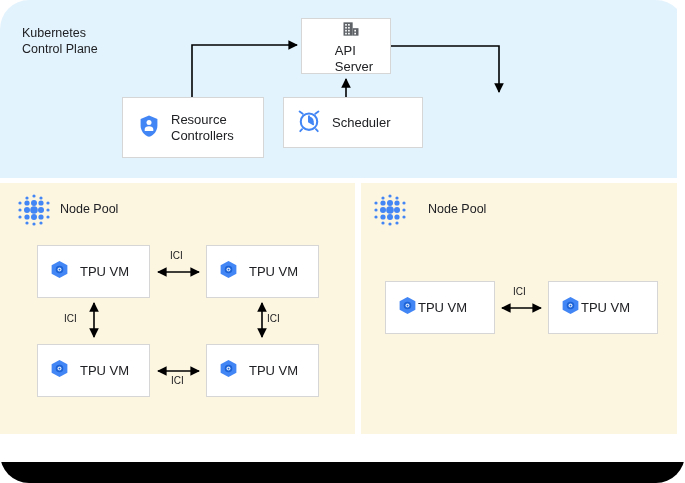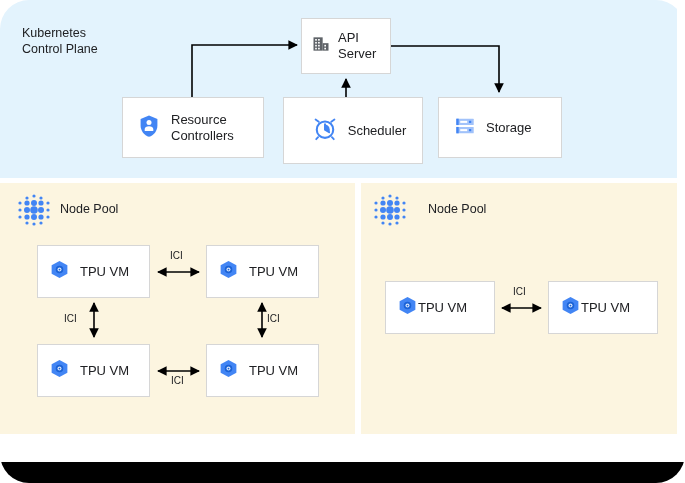--- a/index.html
+++ b/index.html
@@ -96,39 +96,39 @@
     white-space: pre-line;
   }
 
   
   #api-server-box {
     left: 301px;
     top: 18px;
     width: 90px;
     height: 56px;
     padding-left: 9px;
+    flex-direction: column;
   }
   #api-server-box .bx-label { margin-left: 7px; }
 
   #resource-controllers-box {
     left: 122px;
     top: 97px;
     width: 142px;
     height: 61px;
     padding-left: 14px;
   }
   #resource-controllers-box .bx-label { margin-left: 10px; }
 
   #scheduler-box {
     left: 283px;
     top: 97px;
     width: 140px;
-    height: 67px;
+    height: 51px;
     padding-left: 12px;
-    justify-content: center;
   }
   #scheduler-box .bx-label { margin-left: 10px; }
 
   #storage-box {
     left: 438px;
     top: 97px;
     width: 124px;
     height: 61px;
     padding-left: 15px;
   }
@@ -238,35 +238,20 @@
           <line x1="18.4" y1="19.6" x2="20.1" y2="21.4"></line>
         </g>
         <circle cx="12" cy="12.6" r="7.6" fill="none" stroke="#4285f4" stroke-width="1.9"></circle>
         <path d="M12 7.6 L12 12.6 L15.8 14.9" fill="none" stroke="#4285f4" stroke-width="1.8" stroke-linecap="round"></path>
         <path d="M12 7.6 A5 5 0 0 1 15.8 14.9 L12 12.6 Z" fill="#4285f4"></path>
       </svg>
     </span>
     <span class="bx-label">Scheduler</span>
   </div>
 
-  <div class="node-box" id="storage-box">
-    <span class="bx-icon">
-      <svg width="22" height="22" viewBox="0 0 24 24" aria-hidden="true">
-        <rect x="2.5" y="4" width="19" height="7" rx="0.6" fill="#a1c2fa"></rect>
-        <rect x="2.5" y="13" width="19" height="7" rx="0.6" fill="#a1c2fa"></rect>
-        <rect x="2.5" y="4" width="2.6" height="7" fill="#4285f4"></rect>
-        <rect x="2.5" y="13" width="2.6" height="7" fill="#4285f4"></rect>
-        <rect x="6.8" y="6.4" width="7.6" height="2.2" fill="#ffffff"></rect>
-        <rect x="6.8" y="15.4" width="7.6" height="2.2" fill="#ffffff"></rect>
-        <rect x="16.4" y="6.3" width="2.4" height="2.4" fill="#4285f4"></rect>
-        <rect x="16.4" y="15.3" width="2.4" height="2.4" fill="#4285f4"></rect>
-      </svg>
-    </span>
-    <span class="bx-label">Storage</span>
-  </div>
 
   <div class="panel" id="node-pool-left-panel"></div>
 
   <span class="dotgrid" style="left:16px; top:192px;">
     <svg width="36" height="36" viewBox="0 0 36 36" aria-hidden="true">
       <g fill="#4285f4">
         <circle cx="18" cy="4" r="1.6"></circle>
         <circle cx="11" cy="6" r="1.6"></circle>
           <circle cx="25" cy="6" r="1.6"></circle>
         <circle cx="4" cy="11" r="1.6"></circle>

